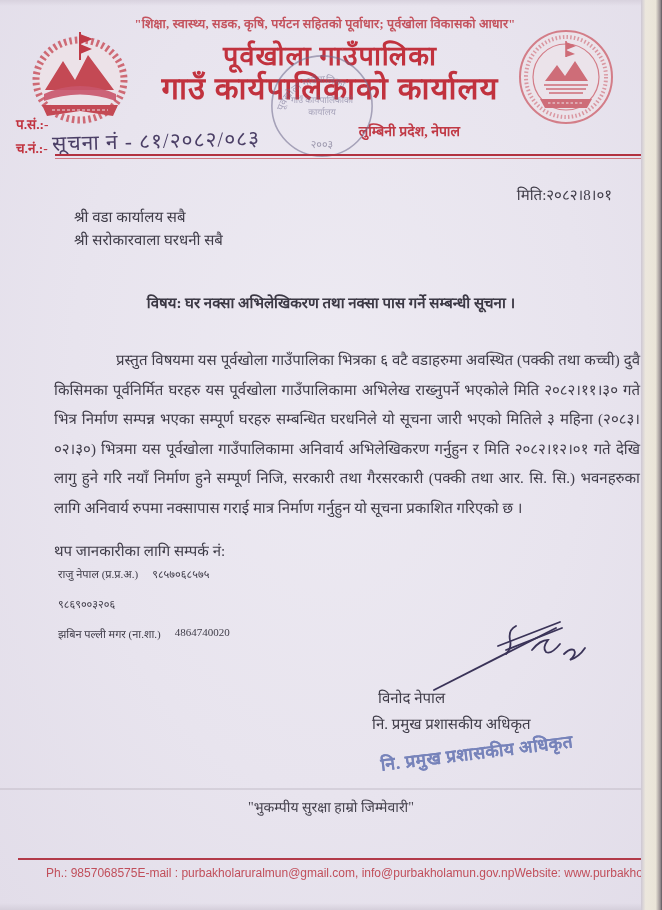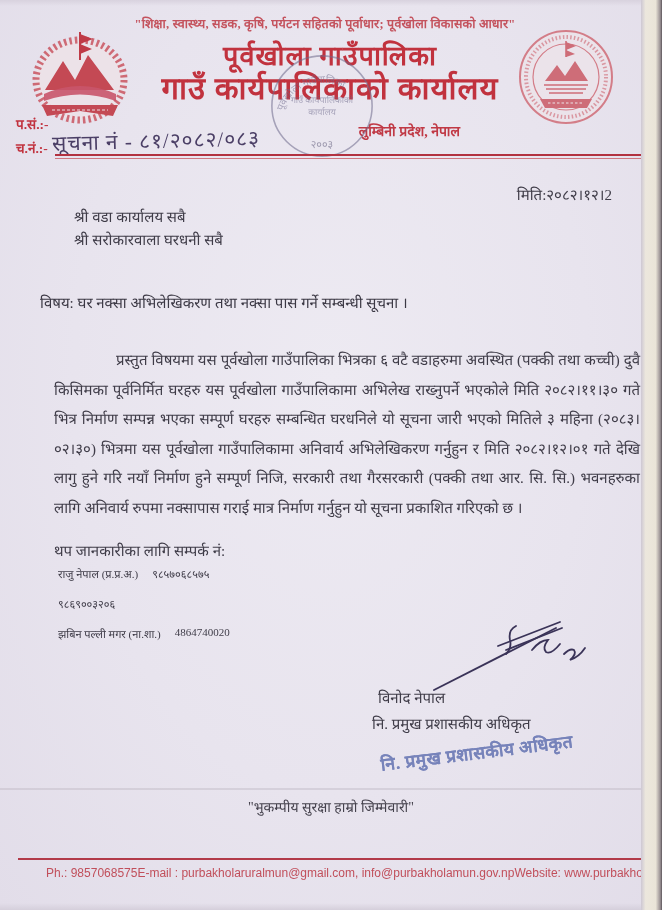--- a/index.html
+++ b/index.html
@@ -34,21 +34,21 @@
 
   .ps-label{left:16px;top:115px;color:#c1323e;font-size:13.5px;font-weight:bold;}
   .cn-label{left:16px;top:139px;color:#c1323e;font-size:13.5px;font-weight:bold;}
   .chalani-hand{left:52px;top:126px;color:#4b3f66;font-size:21px;
     transform:rotate(-1.5deg);letter-spacing:1px;white-space:nowrap;}
   .redline1{left:55px;top:154px;width:593px;height:2px;background:#b23240;}
   .redline2{left:55px;top:158px;width:593px;height:1px;background:#cf7680;}
 
   .date-line{left:262px;top:184px;width:350px;text-align:right;font-size:15px;}
   .recipients{left:74px;top:206px;font-size:15px;line-height:23px;}
-  .subject{left:40px;top:292px;width:582px;text-align:left;font-size:15px;font-weight:400;color:#3b3844;}
+  .subject{left:40px;top:292px;width:582px;text-align:center;font-size:15px;font-weight:700;color:#3b3844;}
 
   .body-par{left:54px;top:346px;width:586px;font-size:15px;line-height:29.5px;
     text-align:justify;text-indent:62px;}
 
   .contact-intro{left:54px;top:540px;font-size:15px;}
   .contact-list{left:58px;top:566px;font-size:11px;}
   .contact-row{display:flex;gap:14px;height:30px;align-items:flex-start;}
 
   .sig-scribble{left:428px;top:616px;width:182px;height:80px;}
   .sig-name{left:378px;top:687px;width:160px;text-align:left;font-size:15px;}
@@ -109,21 +109,21 @@
     <text x="60" y="66" text-anchor="middle" font-size="9" fill="#6e6a8c">कार्यालय</text>
     <text x="60" y="100" text-anchor="middle" font-size="11" fill="#5d5878">२००३</text>
   </svg>
 
   <div class="abs ps-label">प.सं.:-</div>
   <div class="abs cn-label">च.नं.:-</div>
   <div class="abs chalani-hand">सूचना नं - ८१/२०८२/०८३</div>
   <div class="abs redline1"></div>
   <div class="abs redline2"></div>
 
-  <div class="abs date-line">मिति:२०८२।१२।2</div>
+  <div class="abs date-line">मिति:२०८२।8।०१</div>
 
   <div class="abs recipients">
     <div>श्री वडा कार्यालय सबै</div>
     <div>श्री सरोकारवाला घरधनी सबै</div>
   </div>
 
   <div class="abs subject">विषय: घर नक्सा अभिलेखिकरण तथा नक्सा पास गर्ने सम्बन्धी सूचना ।</div>
 
   <div class="abs body-par">प्रस्तुत विषयमा यस पूर्वखोला गाउँपालिका भित्रका ६ वटै वडाहरुमा अवस्थित (पक्की तथा कच्ची) दुवै किसिमका पूर्वनिर्मित घरहरु यस पूर्वखोला गाउँपालिकामा अभिलेख राख्नुपर्ने भएकोले मिति २०८२।११।३० गते भित्र निर्माण सम्पन्न भएका सम्पूर्ण घरहरु सम्बन्धित घरधनिले यो सूचना जारी भएको मितिले ३ महिना (२०८३।०२।३०) भित्रमा यस पूर्वखोला गाउँपालिकामा अनिवार्य अभिलेखिकरण गर्नुहुन र मिति २०८२।१२।०१ गते देखि लागु हुने गरि नयाँ निर्माण हुने सम्पूर्ण निजि, सरकारी तथा गैरसरकारी (पक्की तथा आर. सि. सि.) भवनहरुका लागि अनिवार्य रुपमा नक्सापास गराई मात्र निर्माण गर्नुहुन यो सूचना प्रकाशित गरिएको छ ।</div>
 

